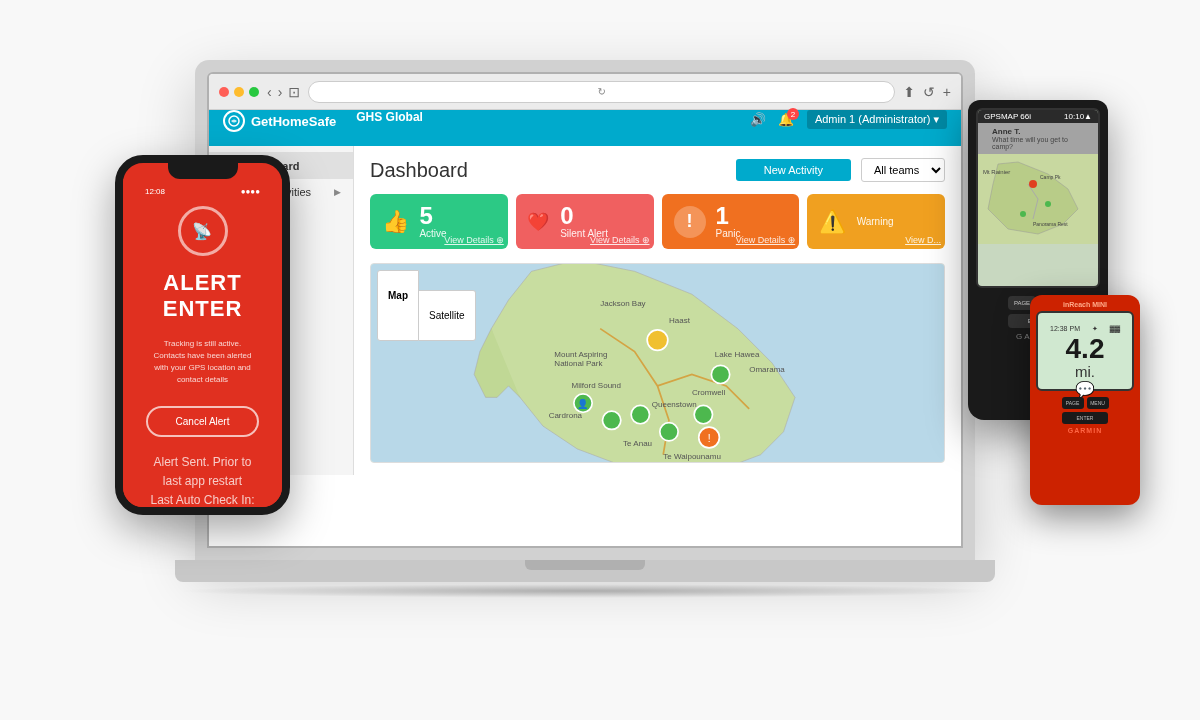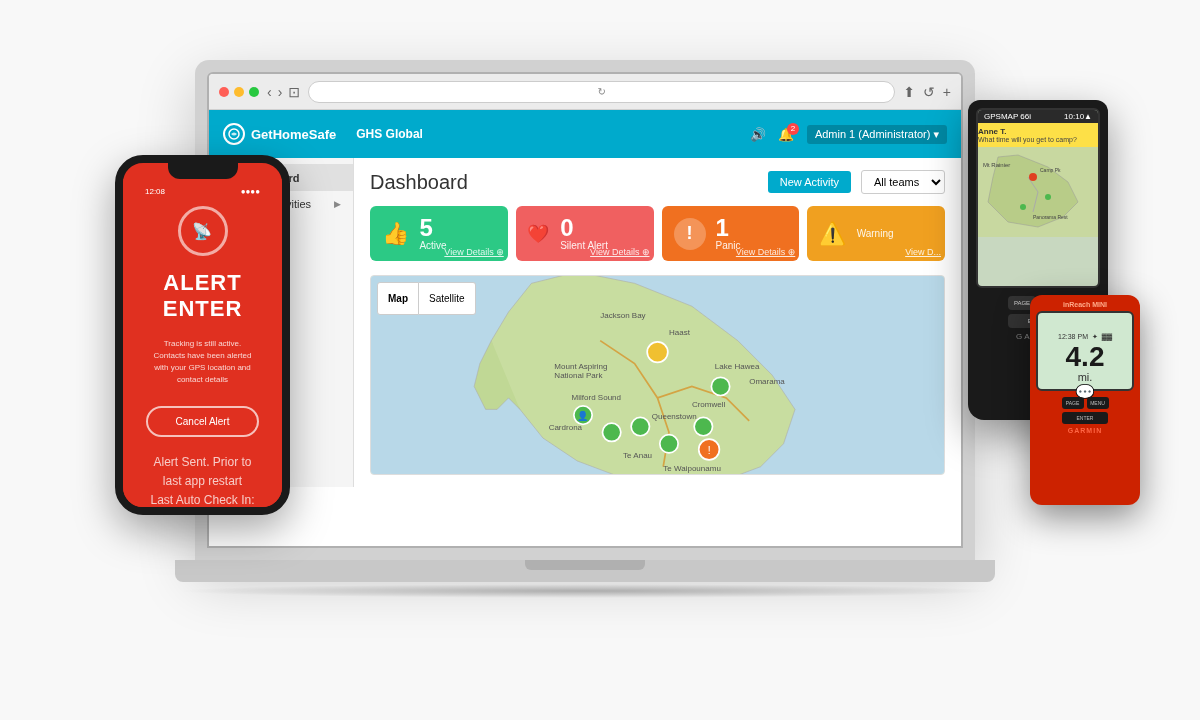--- a/index.html
+++ b/index.html
@@ -127,23 +127,23 @@
 
     
     .app-wrapper {
       flex: 1;
       display: flex;
       flex-direction: column;
     }
 
     .top-nav {
       background: #00aacc;
-      height: 48px;
-      display: flex;
-      align-items: center;
+      height: 36px;
+      display: flex;
+      align-items: flex-start;
       padding: 0 14px;
       gap: 10px;
       color: white;
       font-size: 12px;
     }
 
     .nav-logo {
       display: flex;
       align-items: center;
       gap: 6px;
@@ -261,21 +261,21 @@
       font-size: 20px;
       font-weight: 300;
       color: #333;
       flex: 1;
     }
 
     .new-activity-btn {
       background: #00aacc;
       color: white;
       border: none;
-      padding: 5px 12px;
+      padding: 5px 28px;
       border-radius: 3px;
       font-size: 11px;
       cursor: pointer;
     }
 
     .all-teams-select {
       border: 1px solid #ccc;
       padding: 4px 8px;
       border-radius: 3px;
       font-size: 11px;
@@ -364,34 +364,34 @@
     .map-tabs {
       position: absolute;
       top: 6px;
       left: 6px;
       display: flex;
       gap: 0;
       z-index: 10;
     }
 
     .map-tab {
-      padding: 10px 10px;
+      padding: 19px 10px;
       font-size: 10px;
       background: white;
       border: 1px solid #ccc;
       cursor: pointer;
     }
 
     .map-tab.active {
       background: #fff;
       font-weight: bold;
     }
 
     .map-tab:first-child { border-radius: 3px 0 0 3px; }
-    .map-tab:last-child { border-radius: 0 3px 3px 0; border-left: none; }
+    .map-tab:last-child { border-radius: 0 3px 3px 0; border-left: none; margin-top: 20px; }
 
     
     .map-svg {
       width: 100%;
       height: 100%;
     }
 
     
     .phone {
       position: absolute;
@@ -516,22 +516,22 @@
     .gps-screen-header {
       background: #2a2a2a;
       color: white;
       font-size: 8px;
       padding: 2px 6px;
       display: flex;
       justify-content: space-between;
     }
 
     .gps-screen-message {
-      background: #fde047;
-      padding: 4px 0;
+      background: #a3a3a3;
+      padding: 4px 14px;
     }
 
     .gps-msg-from {
       font-size: 8px;
       font-weight: bold;
       color: #333;
     }
 
     .gps-msg-text {
       font-size: 7px;
@@ -592,21 +592,21 @@
       padding: 6px;
       display: flex;
       flex-direction: column;
     }
 
     .gps-mini-screen {
       background: #d0e8d0;
       border-radius: 6px;
       height: 80px;
       border: 2px solid #333;
-      padding: 20px;
+      padding: 12px;
       display: flex;
       flex-direction: column;
     }
 
     .gps-mini-screen-header {
       display: flex;
       justify-content: space-between;
       font-size: 7px;
       color: #333;
       margin-bottom: 2px;
@@ -614,21 +614,21 @@
 
     .gps-mini-speed {
       font-size: 28px;
       font-weight: bold;
       color: #1a1a1a;
       line-height: 1;
       text-align: center;
     }
 
     .gps-mini-unit {
-      font-size: 11px;
+      font-size: 15px;
       color: #333;
       text-align: center;
     }
 
     .gps-mini-icon {
       font-size: 16px;
       text-align: center;
       color: #333;
     }
 

